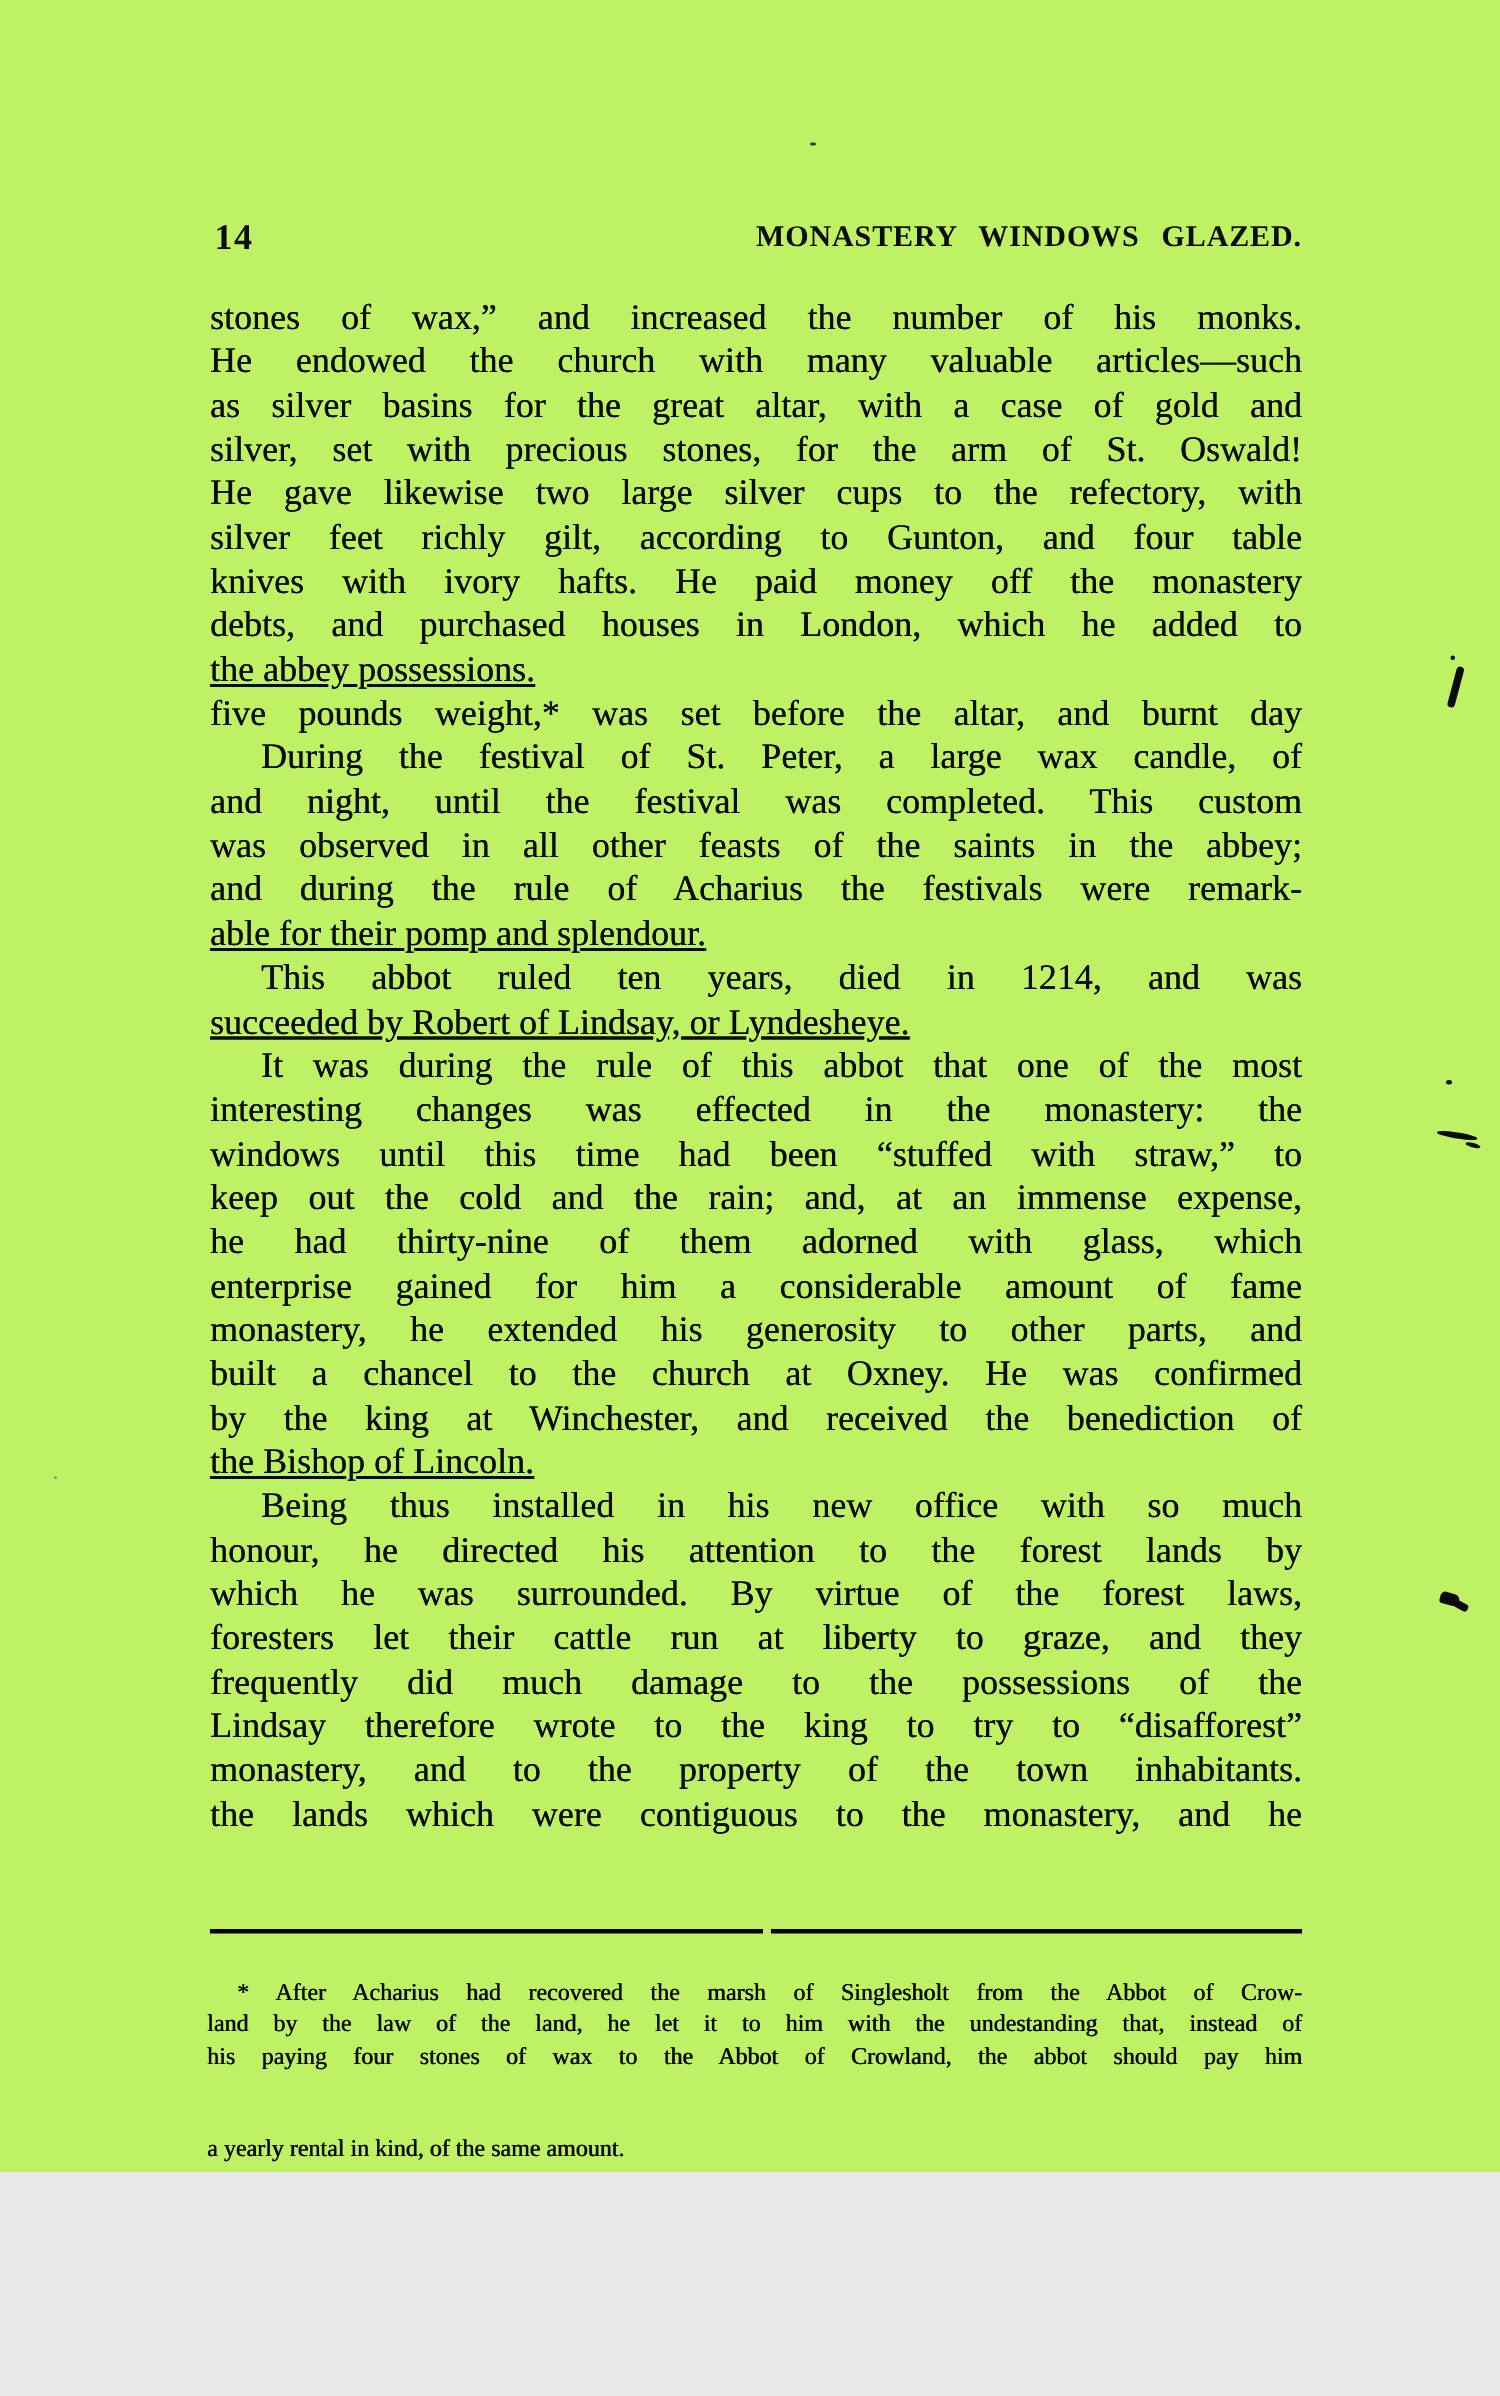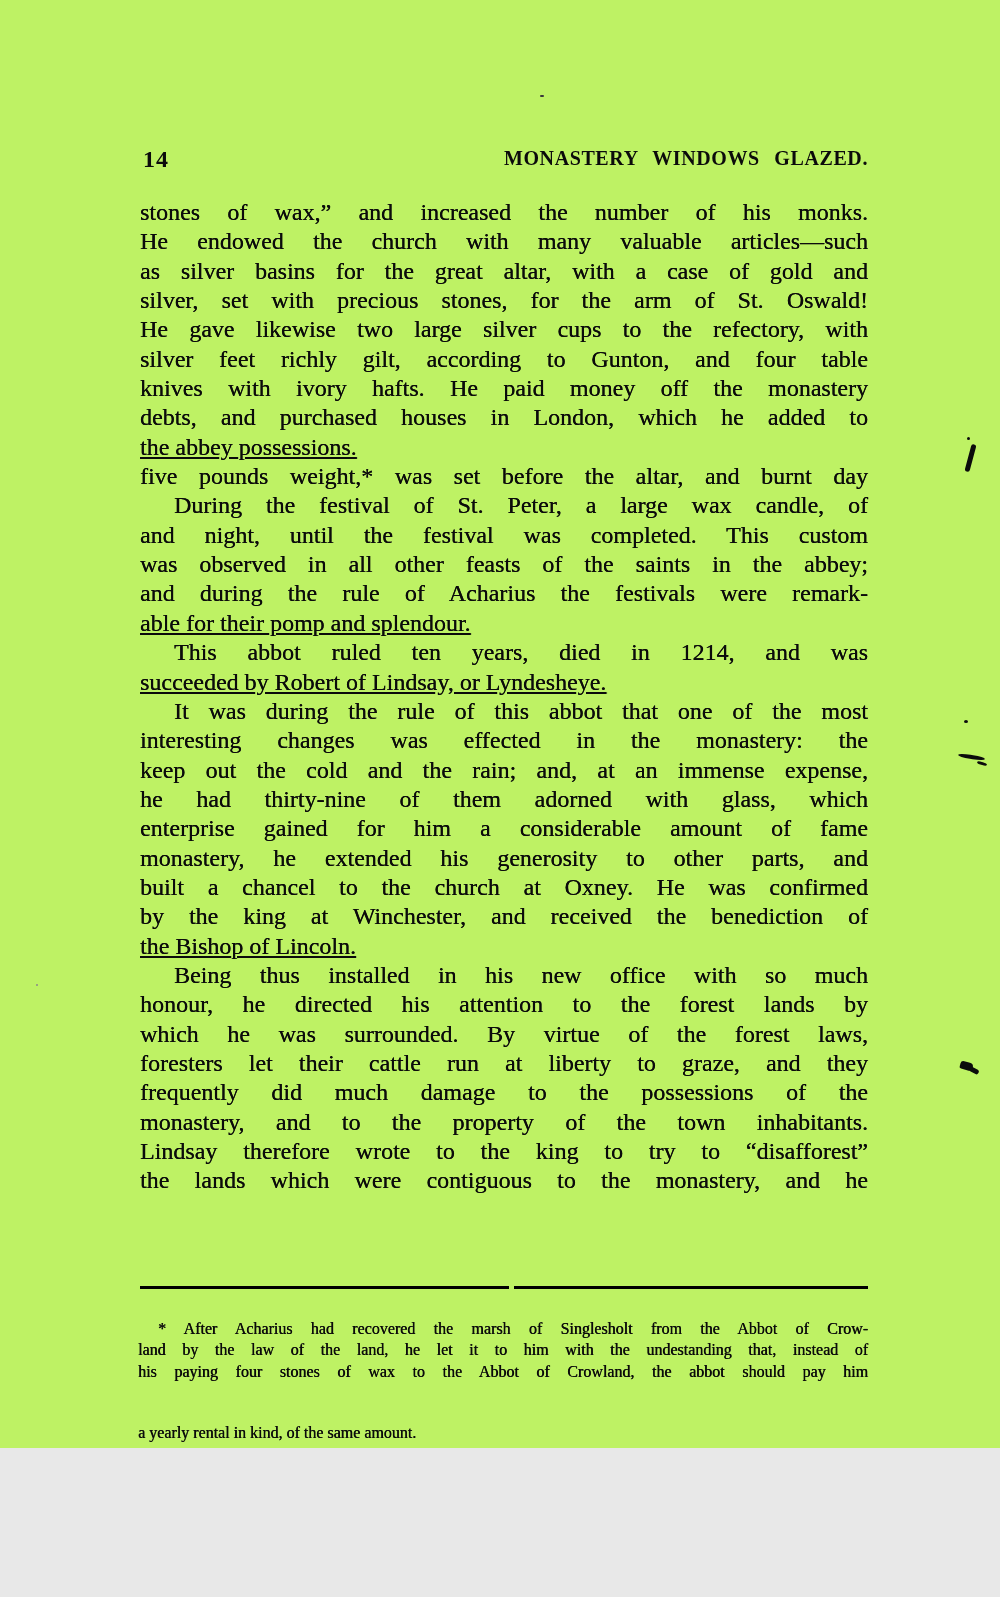--- a/index.html
+++ b/index.html
@@ -137,34 +137,35 @@
       <div class="line">five pounds weight,* was set before the altar, and burnt day</div>
       <div class="line indent">During the festival of St. Peter, a large wax candle, of</div>
       <div class="line">and night, until the festival was completed.  This custom</div>
       <div class="line">was observed in all other feasts of the saints in the abbey;</div>
       <div class="line">and during the rule of Acharius the festivals were remark-</div>
       <div class="line last">able for their pomp and splendour.</div>
       <div class="line indent">This abbot ruled ten years, died in 1214, and was</div>
       <div class="line last">succeeded by Robert of Lindsay, or Lyndesheye.</div>
       <div class="line indent">It was during the rule of this abbot that one of the most</div>
       <div class="line">interesting changes was effected in the monastery: the</div>
+      <div class="line">windows until this time had been “stuffed with straw,” to</div>
       <div class="line">keep out the cold and the rain; and, at an immense expense,</div>
       <div class="line">he had thirty-nine of them adorned with glass, which</div>
       <div class="line">enterprise gained for him a considerable amount of fame</div>
       <div class="line">monastery, he extended his generosity to other parts, and</div>
       <div class="line">built a chancel to the church at Oxney.  He was confirmed</div>
       <div class="line">by the king at Winchester, and received the benediction of</div>
       <div class="line last">the Bishop of Lincoln.</div>
       <div class="line indent">Being thus installed in his new office with so much</div>
       <div class="line">honour, he directed his attention to the forest lands by</div>
       <div class="line">which he was surrounded.  By virtue of the forest laws,</div>
       <div class="line">foresters let their cattle run at liberty to graze, and they</div>
       <div class="line">frequently did much damage to the possessions of the</div>
+      <div class="line">Lindsay therefore wrote to the king to try to “disafforest”</div>
       <div class="line">monastery, and to the property of the town inhabitants.</div>
-      <div class="line">Lindsay therefore wrote to the king to try to “disafforest”</div>
       <div class="line">the lands which were contiguous to the monastery, and he</div>
     </div>
 
   <div class="footnote-rule"></div>
 
   <div class="footnote">
       <div class="fn-line indent">* After Acharius had recovered the marsh of Singlesholt from the Abbot of Crow-</div>
       <div class="fn-line">land by the law of the land, he let it to him with the undestanding that, instead of</div>
       <div class="fn-line">his paying four stones of wax to the Abbot of Crowland, the abbot should pay him</div>
       <div class="fn-line last">a yearly rental in kind, of the same amount.</div>

